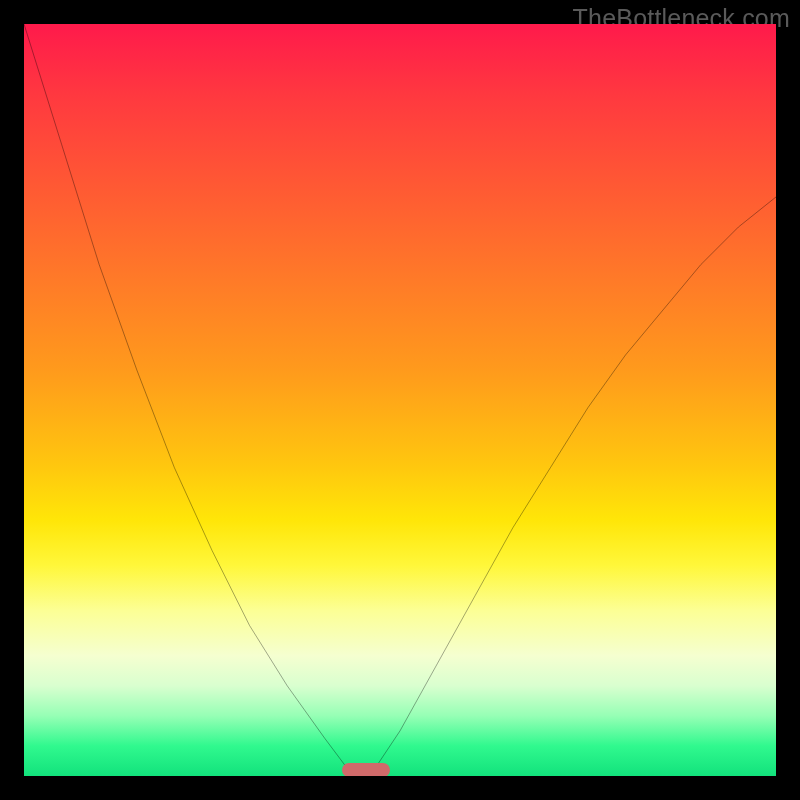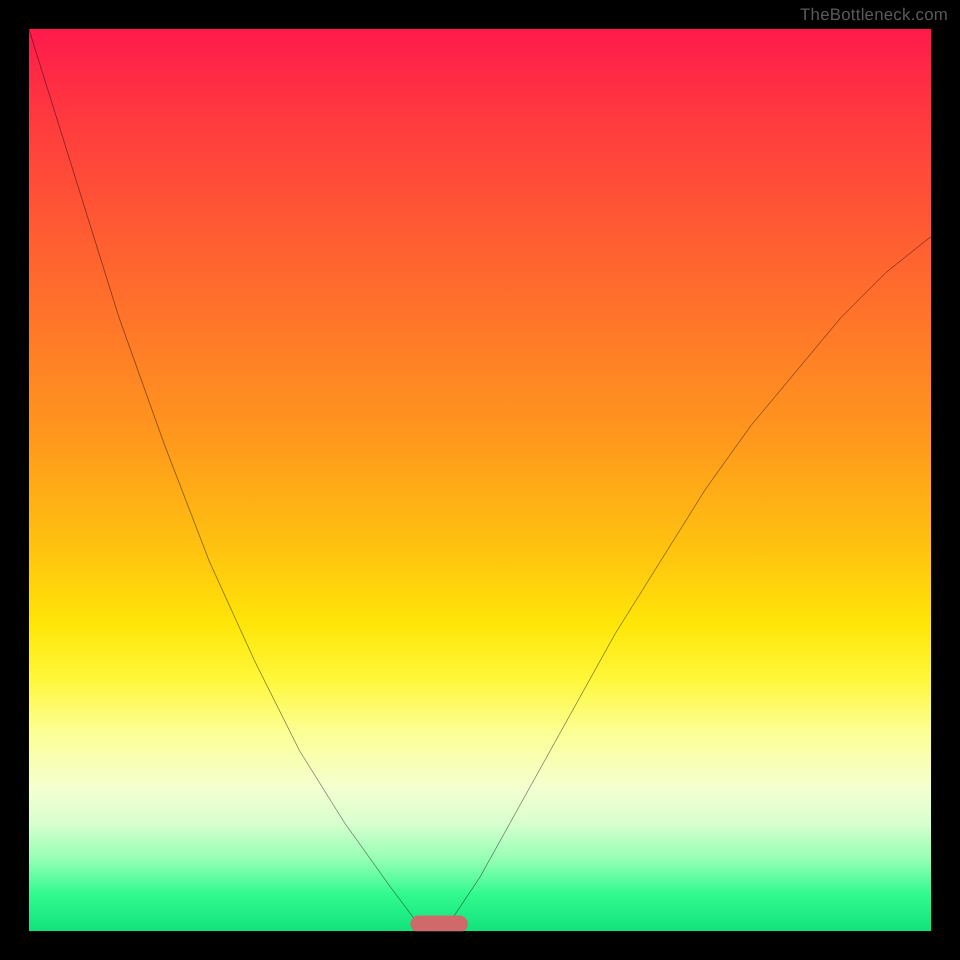--- a/index.html
+++ b/index.html
@@ -15,21 +15,21 @@
   #ffe608 66%,
   #fff73a 72%,
   #fcff95 78%,
   #f5ffd0 84%,
   #d9ffcf 88%,
   #96ffb5 92%,
   #30f98e 96%,
   #12e27c 100%)}
 .curve{position:absolute;inset:0}
 .marker{position:absolute;width:48px;height:14px;border-radius:7px;background:#d06a6a;left:318px;bottom:-1px}
-.attrib{position:absolute;right:10px;top:4px;font-size:14px;color:#5a5a5a;font-weight:500;letter-spacing:.2px}
+.attrib{position:absolute;right:10px;top:4px;font-size:25px;color:#5a5a5a;font-weight:500;letter-spacing:.2px}
 </style>
 </head>
 <body>
 
 <div class="frame">
   <div class="attrib">TheBottleneck.com</div>
   <div class="plot">
     <div class="grad"></div>
     <svg class="curve" viewBox="0 0 100 100" preserveAspectRatio="none">
       <path fill="none" stroke="#000" stroke-width="0.35" vector-effect="non-scaling-stroke" d="M0.00 0.00 L5.00 16.00 L10.00 32.00 L15.00 46.00 L20.00 59.00 L25.00 70.00 L30.00 80.00 L35.00 88.00 L40.00 95.00 L43.00 99.00 L45.00 100.00 M46.00 100.00 L50.00 94.00 L55.00 85.00 L60.00 76.00 L65.00 67.00 L70.00 59.00 L75.00 51.00 L80.00 44.00 L85.00 38.00 L90.00 32.00 L95.00 27.00 L100.00 23.00"></path>

